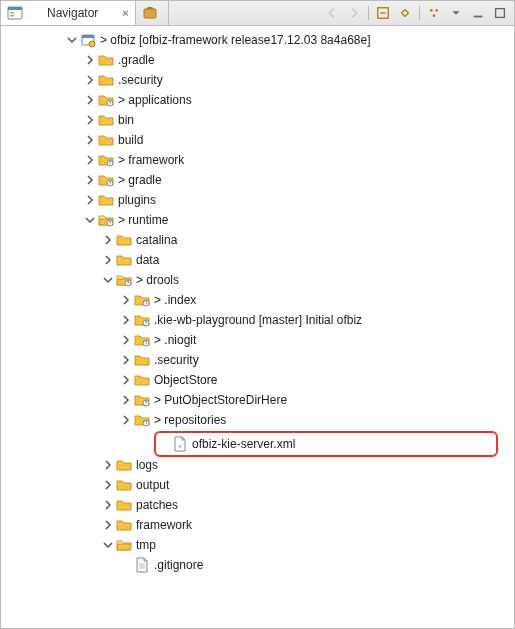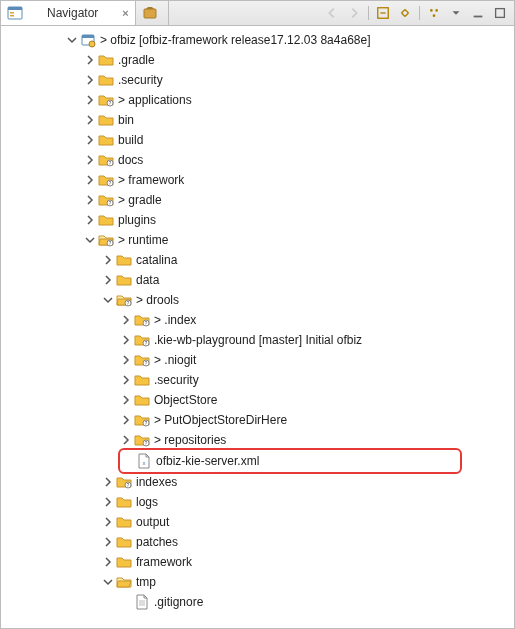--- a/index.html
+++ b/index.html
@@ -289,36 +289,20 @@
             <path d="M3 1 L7 5 L3 9" fill="none" stroke="#555" stroke-width="1.5"></path>
           </svg>
         </span>
         <span class="icon">
           <svg viewBox="0 0 16 16">
             <path d="M1 4 L6 4 L8 6 L15 6 L15 13 L1 13 Z" fill="#f5c242" stroke="#c9952e"></path>
             <circle cx="12" cy="11" r="3" fill="#fff" stroke="#888"></circle>
             <text x="12" y="13" font-size="5" text-anchor="middle" fill="#555">?</text>
           </svg>
         </span>
-        <span class="label">docs</span>
-      </div>
-    <div class="row">
-        <span class="indent"></span>
-        <span class="twisty">
-          <svg viewBox="0 0 10 10">
-            <path d="M3 1 L7 5 L3 9" fill="none" stroke="#555" stroke-width="1.5"></path>
-          </svg>
-        </span>
-        <span class="icon">
-          <svg viewBox="0 0 16 16">
-            <path d="M1 4 L6 4 L8 6 L15 6 L15 13 L1 13 Z" fill="#f5c242" stroke="#c9952e"></path>
-            <circle cx="12" cy="11" r="3" fill="#fff" stroke="#888"></circle>
-            <text x="12" y="13" font-size="5" text-anchor="middle" fill="#555">?</text>
-          </svg>
-        </span>
         <span class="label">&gt; framework</span>
       </div>
     <div class="row">
         <span class="indent"></span>
         <span class="twisty">
           <svg viewBox="0 0 10 10">
             <path d="M3 1 L7 5 L3 9" fill="none" stroke="#555" stroke-width="1.5"></path>
           </svg>
         </span>
         <span class="icon">
@@ -529,21 +513,21 @@
         <span class="icon">
           <svg viewBox="0 0 16 16">
             <path d="M1 4 L6 4 L8 6 L15 6 L15 13 L1 13 Z" fill="#f5c242" stroke="#c9952e"></path>
             <circle cx="12" cy="11" r="3" fill="#fff" stroke="#888"></circle>
             <text x="12" y="13" font-size="5" text-anchor="middle" fill="#555">?</text>
           </svg>
         </span>
         <span class="label">&gt; repositories</span>
       </div>
 
-    <div style="display:flex;align-items:flex-end;">
+    <div style="display:flex;align-items:flex-end;flex-direction:column;">
       <span class="indent"></span>
         <span class="indent"></span>
         <span class="indent"></span>
       <div class="highlight-box">
         <div class="row" style="flex:1">
           <span class="twisty" style="visibility:hidden"></span>
           <span class="icon">
               <svg viewBox="0 0 16 16">
                 <path d="M3 1 L10 1 L13 4 L13 15 L3 15 Z" fill="#fff" stroke="#888"></path>
                 <path d="M10 1 L10 4 L13 4" fill="none" stroke="#888"></path>
@@ -559,37 +543,20 @@
         <span class="indent"></span>
         <span class="indent"></span>
         <span class="twisty">
           <svg viewBox="0 0 10 10">
             <path d="M3 1 L7 5 L3 9" fill="none" stroke="#555" stroke-width="1.5"></path>
           </svg>
         </span>
         <span class="icon">
           <svg viewBox="0 0 16 16">
             <path d="M1 4 L6 4 L8 6 L15 6 L15 13 L1 13 Z" fill="#f5c242" stroke="#c9952e"></path>
-            <circle cx="12" cy="11" r="3" fill="#fff" stroke="#888"></circle>
-            <text x="12" y="13" font-size="5" text-anchor="middle" fill="#555">?</text>
-          </svg>
-        </span>
-        <span class="label">indexes</span>
-      </div>
-    <div class="row">
-        <span class="indent"></span>
-        <span class="indent"></span>
-        <span class="twisty">
-          <svg viewBox="0 0 10 10">
-            <path d="M3 1 L7 5 L3 9" fill="none" stroke="#555" stroke-width="1.5"></path>
-          </svg>
-        </span>
-        <span class="icon">
-          <svg viewBox="0 0 16 16">
-            <path d="M1 4 L6 4 L8 6 L15 6 L15 13 L1 13 Z" fill="#f5c242" stroke="#c9952e"></path>
           </svg>
         </span>
         <span class="label">logs</span>
       </div>
     <div class="row">
         <span class="indent"></span>
         <span class="indent"></span>
         <span class="twisty">
           <svg viewBox="0 0 10 10">
             <path d="M3 1 L7 5 L3 9" fill="none" stroke="#555" stroke-width="1.5"></path>

